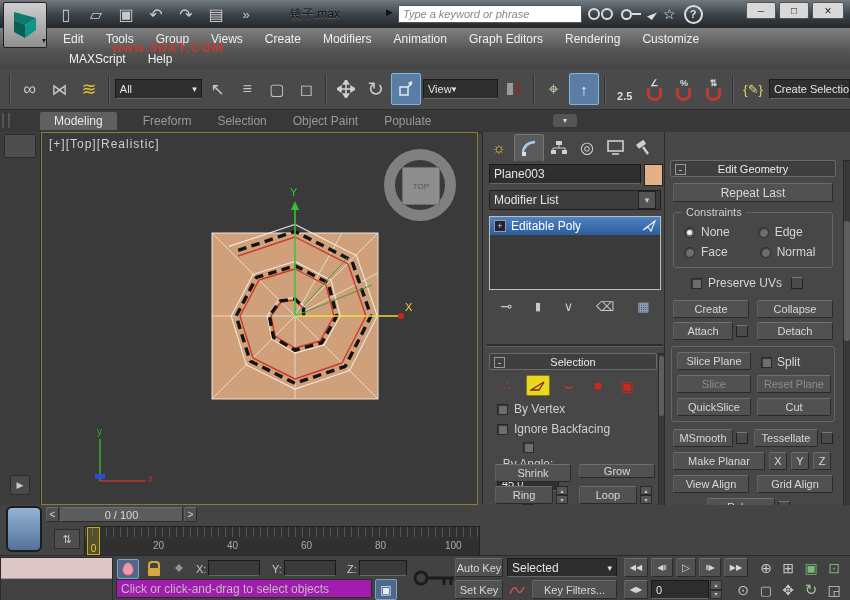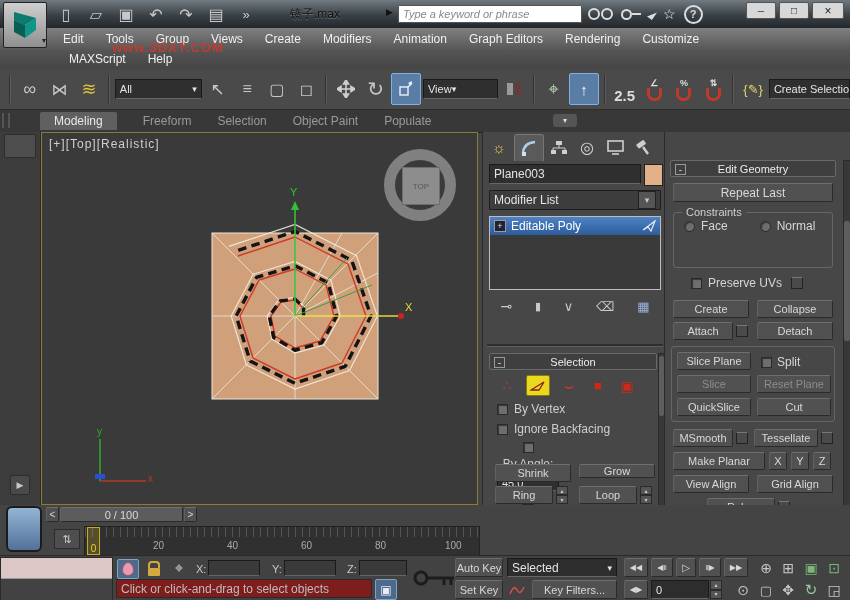--- a/index.html
+++ b/index.html
@@ -151,21 +151,21 @@
       <span style="font-size:9px;">▾</span>
     </div>
     <span class="tbtn" style="gap:2px;">
       <i style="width:6px;height:12px;background:#9a9a9a;"></i>
         <i style="width:6px;height:12px;background:#6a3a3a;"></i>
     </span>
     <div class="sep"></div>
     <span class="tbtn" style="font-size:18px;color:#b8d8b0;">⌖</span>
     <span class="tbtn" style="background:#5a7da6;border:1px solid #7fb2e5;border-radius:2px;color:#eef;font-size:15px;">↑</span>
     <div class="sep"></div>
-    <span class="tbtn" style="flex-direction:column;font-size:15px;gap:16px;margin-top:32px;">
+    <span class="tbtn" style="flex-direction:column;font-size:11px;gap:16px;margin-top:32px;">
       <b style="color:#ddd;">2.5</b>
         <i class="magnet"></i>
     </span>
     <span class="tbtn" style="flex-direction:column;font-size:9px;">
       <b style="color:#ddd;">∠</b>
         <i class="magnet"></i>
     </span>
     <span class="tbtn" style="flex-direction:column;font-size:9px;">
       <b style="color:#ddd;">%</b>
         <i class="magnet"></i>
@@ -386,20 +386,26 @@
     <div class="abs hdr" style="left:5px;top:28px;width:166px;height:17px;">
       <span class="mbox">-</span>
       <span>Edit Geometry</span>
     </div>
     <div class="abs btn" style="left:8px;top:51px;width:160px;height:19px;font-size:12px;">
       <span>Repeat Last</span>
     </div>
 
     <div class="abs fs" style="left:8px;top:80px;width:160px;height:56px;position:absolute;">
       <span class="lg" style="position:absolute;">Constraints</span>
+      <div class="row" style="margin-top:12px;padding-left:10px;gap:6px;">
+        <span class="rad on"></span>
+        <span style="font-size:12px;">None</span>
+        <span class="rad" style="margin-left:22px;"></span>
+        <span style="font-size:12px;">Edge</span>
+      </div>
       <div class="row" style="margin-top:6px;padding-left:10px;gap:6px;">
         <span class="rad"></span>
         <span style="font-size:12px;">Face</span>
         <span class="rad" style="margin-left:26px;"></span>
         <span style="font-size:12px;">Normal</span>
       </div>
     </div>
     <div class="abs row" style="left:26px;top:144px;gap:6px;">
       <span class="chk"></span>
       <span style="font-size:12px;">Preserve UVs</span>
@@ -539,21 +545,21 @@
       <i style="width:12px;height:8px;background:#d4aa3c;border-radius:1px;"></i>
       </span>
     <span class="abs ico" style="left:170px;top:3px;width:18px;height:18px;font-size:15px;color:#cfcfcf;">⌖</span>
     <span class="abs" style="left:196px;top:7px;color:#c8c8c8;">X:</span>
     <span class="abs field" style="left:208px;top:4px;width:52px;height:16px;background:#3a3a3a;"></span>
     <span class="abs" style="left:272px;top:7px;color:#c8c8c8;">Y:</span>
     <span class="abs field" style="left:284px;top:4px;width:52px;height:16px;background:#3a3a3a;"></span>
     <span class="abs" style="left:347px;top:7px;color:#c8c8c8;">Z:</span>
     <span class="abs field" style="left:359px;top:4px;width:48px;height:16px;background:#3a3a3a;"></span>
 
-    <div class="abs field" style="left:116px;top:23px;width:256px;height:19px;background:#7f1d1d;border:1px solid #2a2a2a;">
+    <div class="abs field" style="left:116px;top:23px;width:256px;height:19px;background:#a21caf;border:1px solid #2a2a2a;">
       <span style="font-size:12px;color:#bdbdbd;white-space:nowrap;">Click or click-and-drag to select objects</span>
     </div>
     <span class="abs ico" style="left:375px;top:23px;width:20px;height:19px;background:#4d6a8c;border:1px solid #7fa2c8;border-radius:2px;color:#e8eef8;font-size:12px;">▣</span>
 
     <svg class="abs" style="left:412px;top:8px;" width="44" height="28" viewBox="0 0 44 28">
       <circle cx="9" cy="14" r="6" fill="none" stroke="#1c1c1c" stroke-width="3"></circle>
       <line x1="15" y1="14" x2="42" y2="14" stroke="#1c1c1c" stroke-width="3"></line>
       <line x1="32" y1="14" x2="32" y2="21" stroke="#1c1c1c" stroke-width="3"></line>
       <line x1="39" y1="14" x2="39" y2="21" stroke="#1c1c1c" stroke-width="3"></line>
     </svg>

